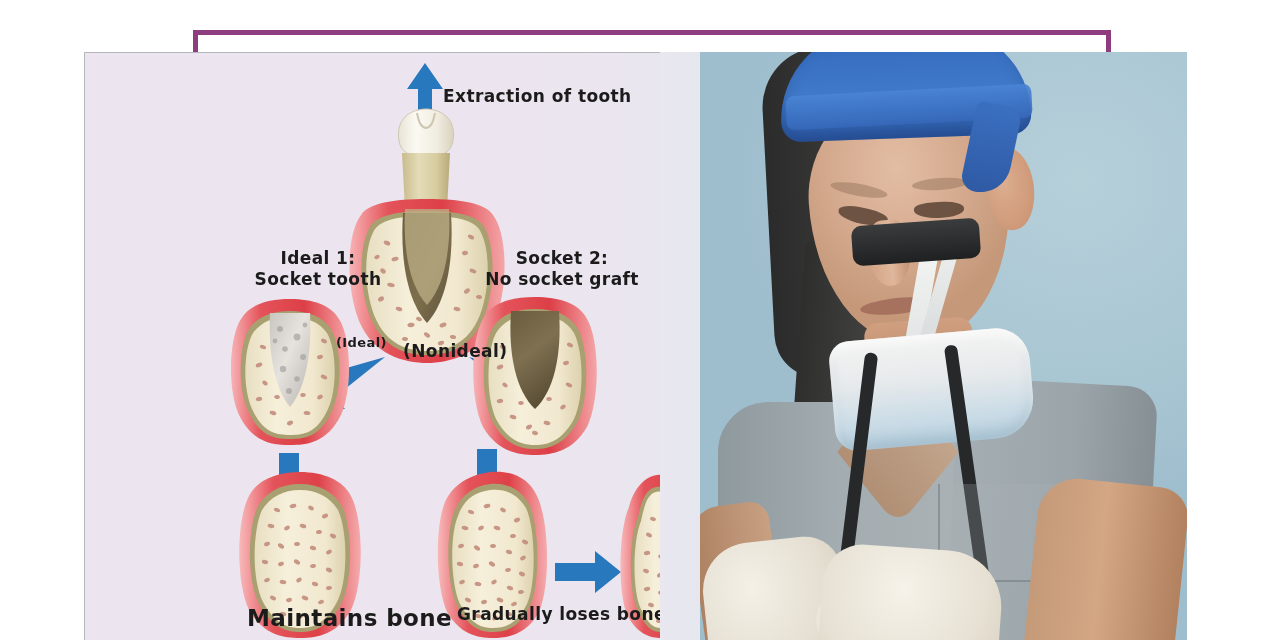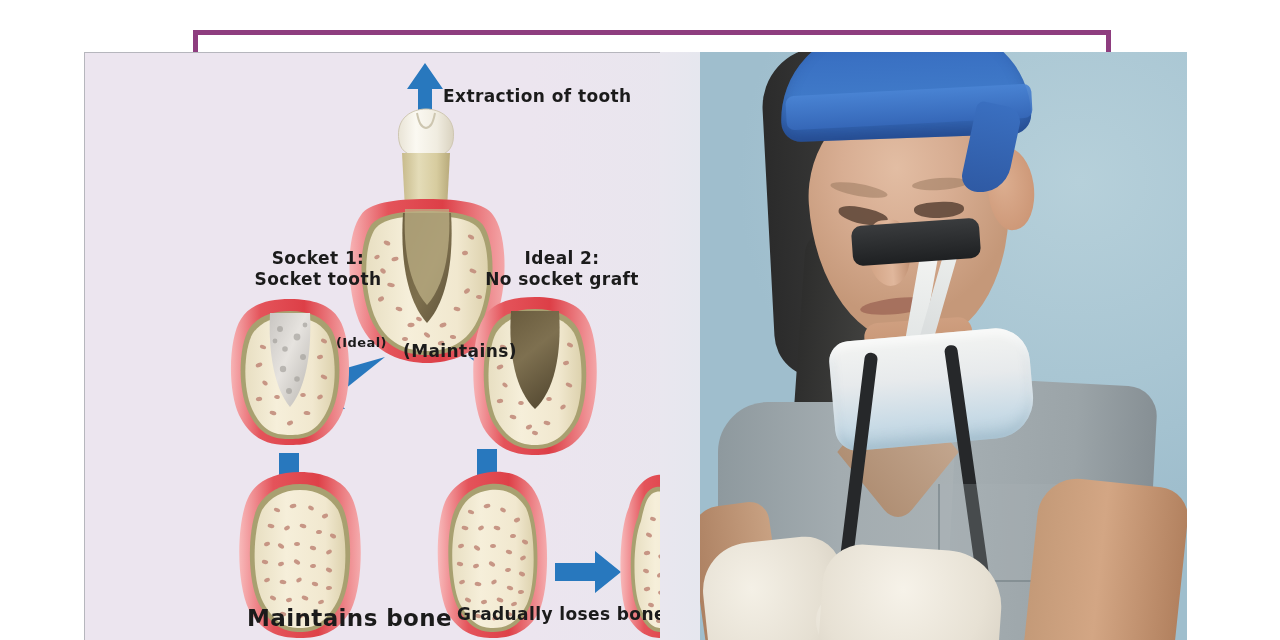--- a/index.html
+++ b/index.html
@@ -626,32 +626,32 @@
         <ellipse cx="61" cy="130" rx="3.2" ry="2.1" transform="rotate(-8 61 130)"></ellipse>
         <ellipse cx="38" cy="142" rx="3" ry="2" transform="rotate(20 38 142)"></ellipse>
         <ellipse cx="52" cy="146" rx="3.2" ry="2.1" transform="rotate(-28 52 146)"></ellipse>
         <ellipse cx="46" cy="158" rx="3" ry="2" transform="rotate(12 46 158)"></ellipse>
       </g>
     </svg>
 
     <div class="dlabel" style="left:358px; top:33px; font-size:17px;">Extraction of tooth</div>
 
     <div class="dlabel" style="left:148px; top:195px; width:170px; font-size:17px;">
-      <span>Socket 1:</span><br>
+      <span>Ideal 1:</span><br>
       <span>Socket tooth</span>
     </div>
 
     <div class="dlabel" style="left:382px; top:195px; width:190px; font-size:17px;">
-      <span>Ideal 2:</span><br>
+      <span>Socket 2:</span><br>
       <span>No socket graft</span>
     </div>
 
     <div class="dlabel" style="left:251px; top:282px; font-size:13px;">(Ideal)</div>
 
-    <div class="dlabel" style="left:318px; top:288px; font-size:17px;">(Maintains)</div>
+    <div class="dlabel" style="left:318px; top:288px; font-size:17px;">(Nonideal)</div>
 
     <div class="dlabel" style="left:162px; top:551px; font-size:23px;">Maintains bone</div>
 
     <div class="dlabel" style="left:372px; top:551px; font-size:17px;">Gradually loses bone</div>
 
   </div>
 
   <div class="panel-blend"></div>
 
   <div class="photo">

